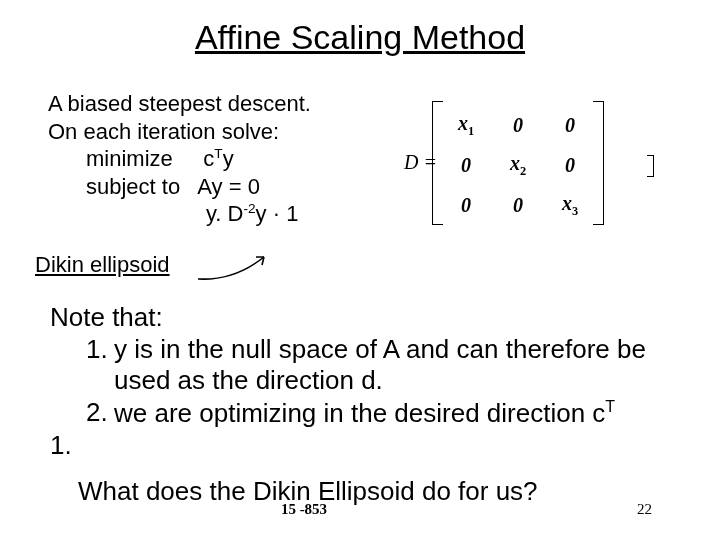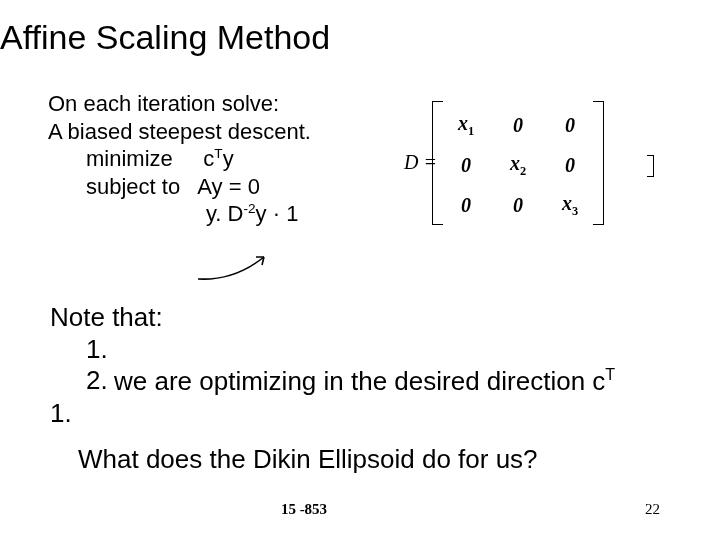--- a/index.html
+++ b/index.html
@@ -17,21 +17,23 @@
     width: 720px;
     height: 540px;
     position: relative;
     box-sizing: border-box;
   }
   .title {
     position: absolute;
     top: 18px;
     left: 0;
     width: 720px;
+    text-align: center;
     font-size: 34px;
+    text-decoration: underline;
   }
   .block1 {
     position: absolute;
     top: 90px;
     left: 48px;
     font-size: 22px;
     line-height: 1.25;
   }
   .indent1 { padding-left: 38px; }
   .sup { font-size: 0.62em; vertical-align: super; }
@@ -119,50 +121,51 @@
     left: 0;
     width: 608px;
     text-align: center;
     font-family: Georgia, "Times New Roman", serif;
     font-size: 15px;
     font-weight: bold;
   }
   .footer-right {
     position: absolute;
     bottom: 22px;
-    right: 60px;
+    right: 68px;
     font-family: Georgia, "Times New Roman", serif;
     font-size: 15px;
   }
 </style>
 </head>
 <body>
 
 <div class="slide">
 
   <div class="title">Affine Scaling Method</div>
 
   <div class="block1">
+    <div>A biased steepest descent.</div>
     <div>On each iteration solve:</div>
-    <div>A biased steepest descent.</div>
     <div class="indent1">
       <span>minimize</span>
       &nbsp;&nbsp;&nbsp;
       <span>c</span><span class="sup">T</span><span>y</span>
     </div>
     <div class="indent1">
       <span>subject to</span>
       &nbsp;
       <span>Ay = 0</span>
     </div>
     <div class="indent1" style="padding-left:158px;">
       <span>y. D</span><span class="sup">-2</span><span>y · 1</span>
     </div>
   </div>
 
+  <div class="dikin">Dikin ellipsoid</div>
 
   <svg class="arrow" viewBox="0 0 80 34">
     <path d="M 4 28 Q 40 30 70 6" stroke="#000" stroke-width="1.6" fill="none"></path>
     <path d="M 70 6 L 62 6 M 70 6 L 68 14" stroke="#000" stroke-width="1.6" fill="none"></path>
   </svg>
 
   <div class="matrix">
     <div class="Deq">D =</div>
     <div class="br-left"></div>
     <div class="br-right"></div>
@@ -185,20 +188,21 @@
         <td><span style="font-style:italic">x</span><span class="sub">3</span></td>
       </tr>
     </tbody>
       </table>
   </div>
 
   <div class="block2">
     <div>Note that:</div>
     <div class="li">
       <div class="num">1.</div>
+      <div class="txt">y is in the null space of A and can therefore be used as the direction d.</div>
     </div>
     <div class="li">
       <div class="num">2.</div>
       <div class="txt">
         <span>we are optimizing in the desired direction c</span><span class="sup">T</span>
       </div>
     </div>
     <div class="li2">
       <div class="num">1.</div>
       <div class="txt">What does the Dikin Ellipsoid do for us?</div>

